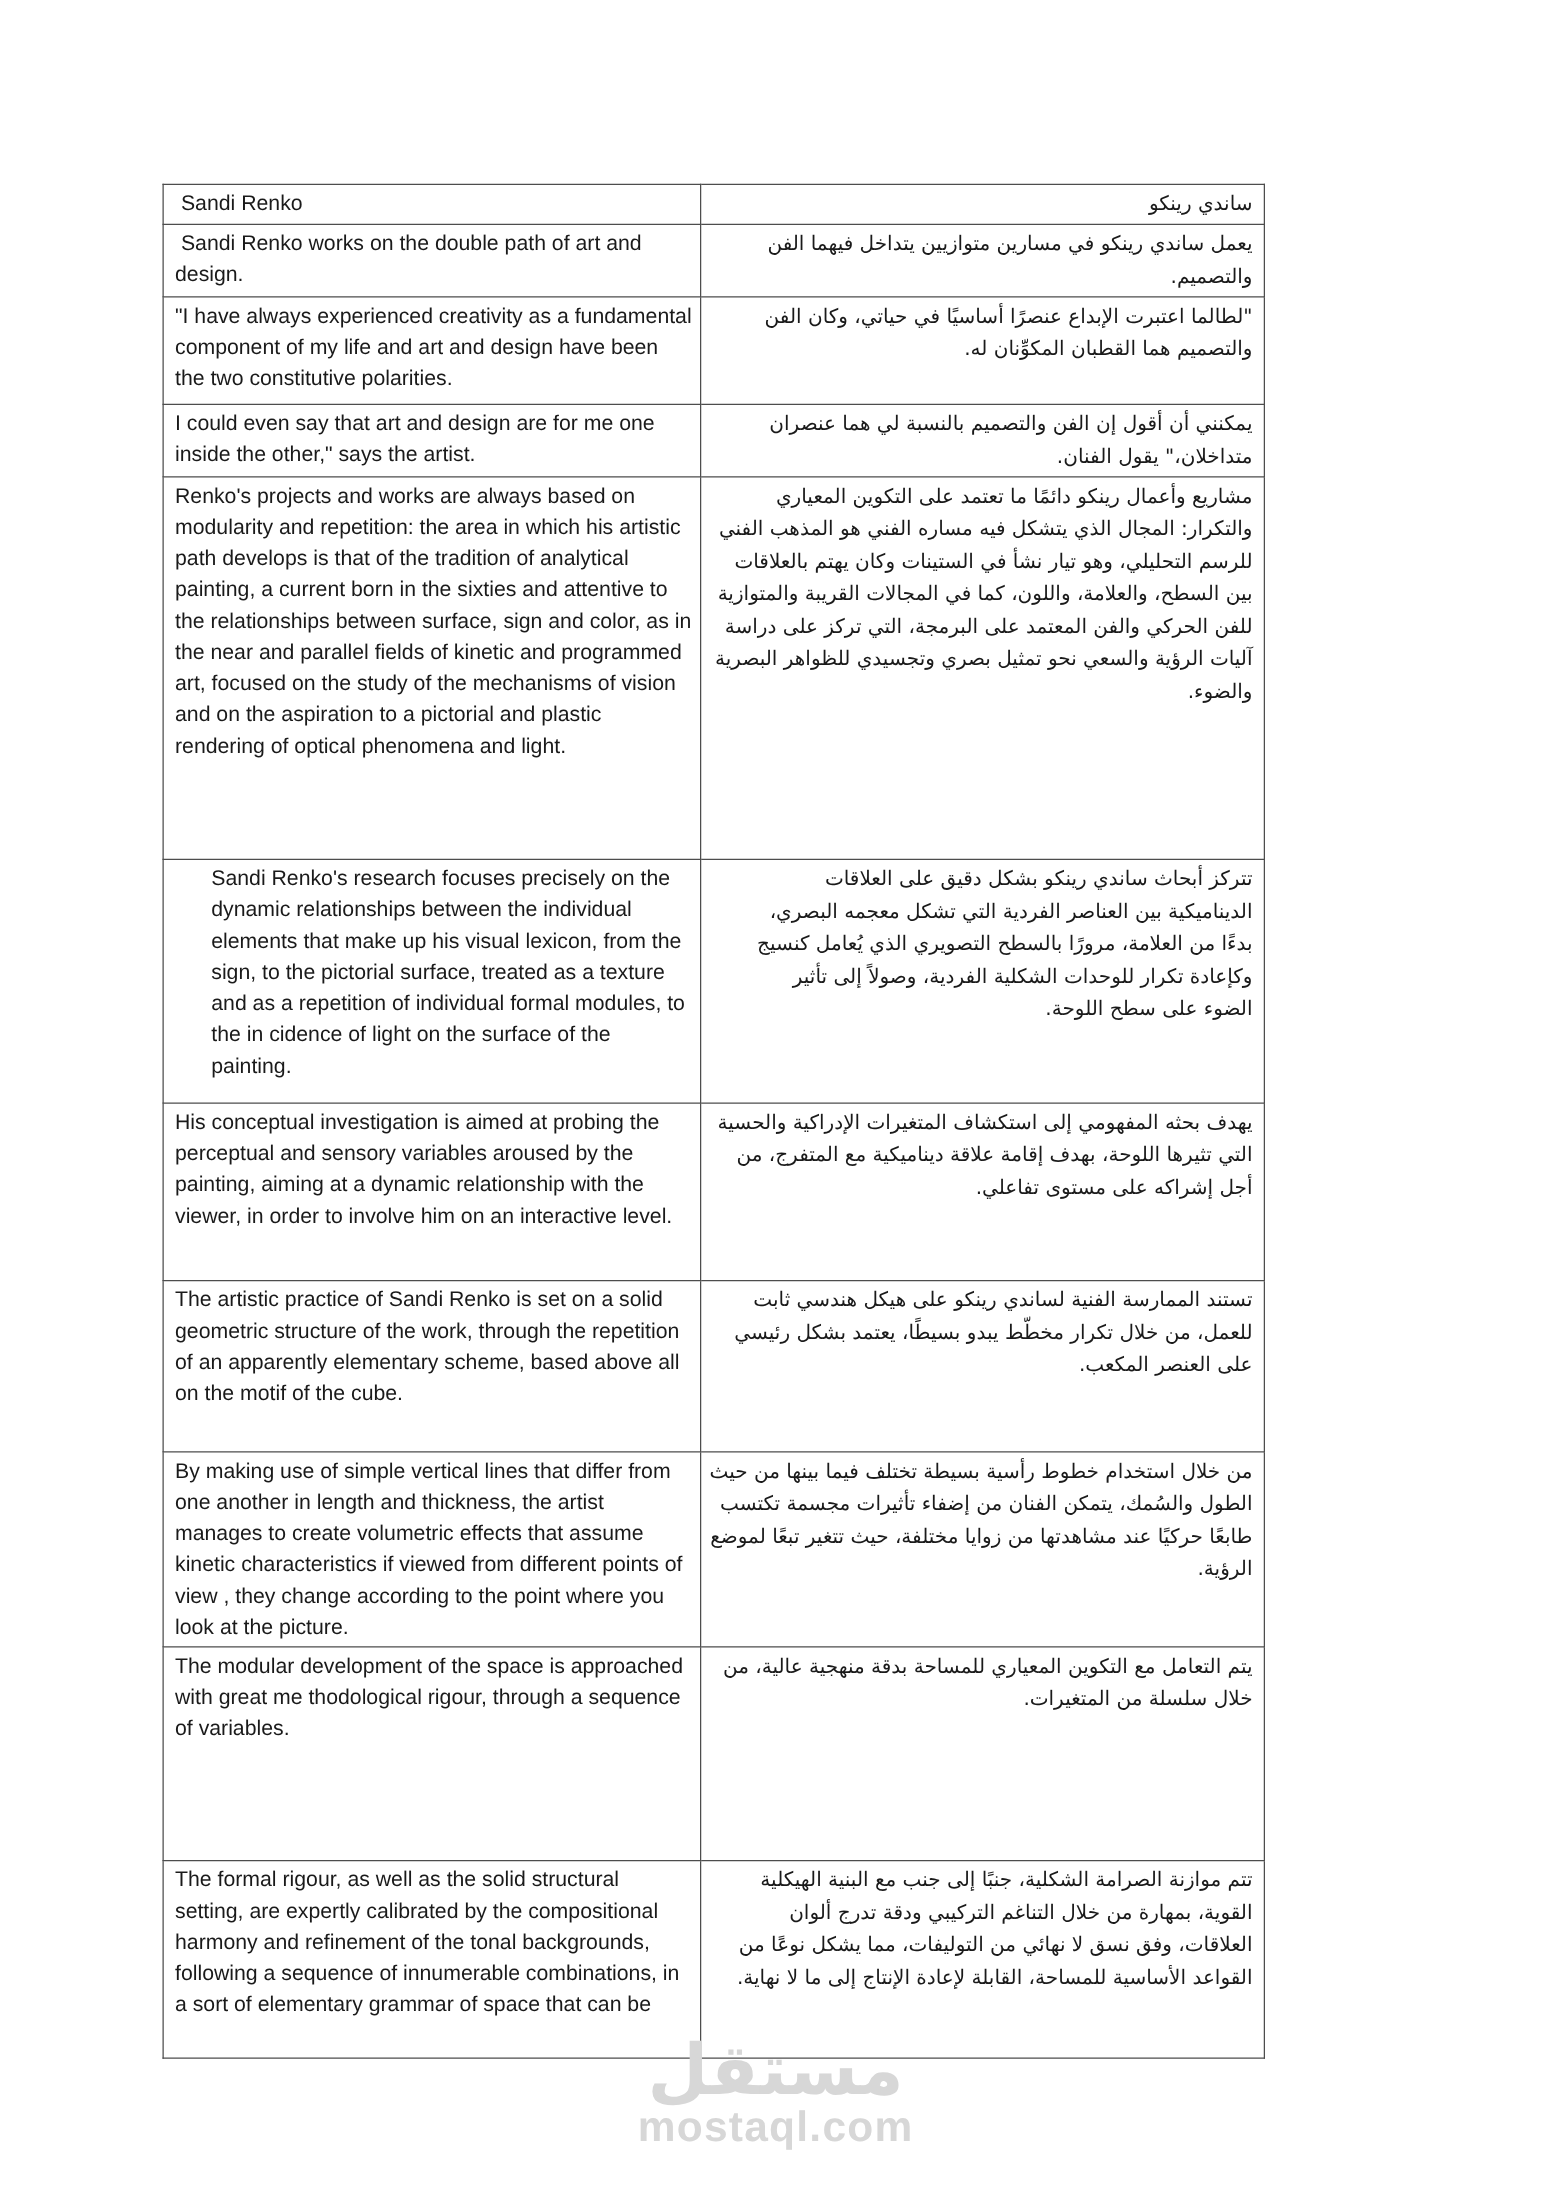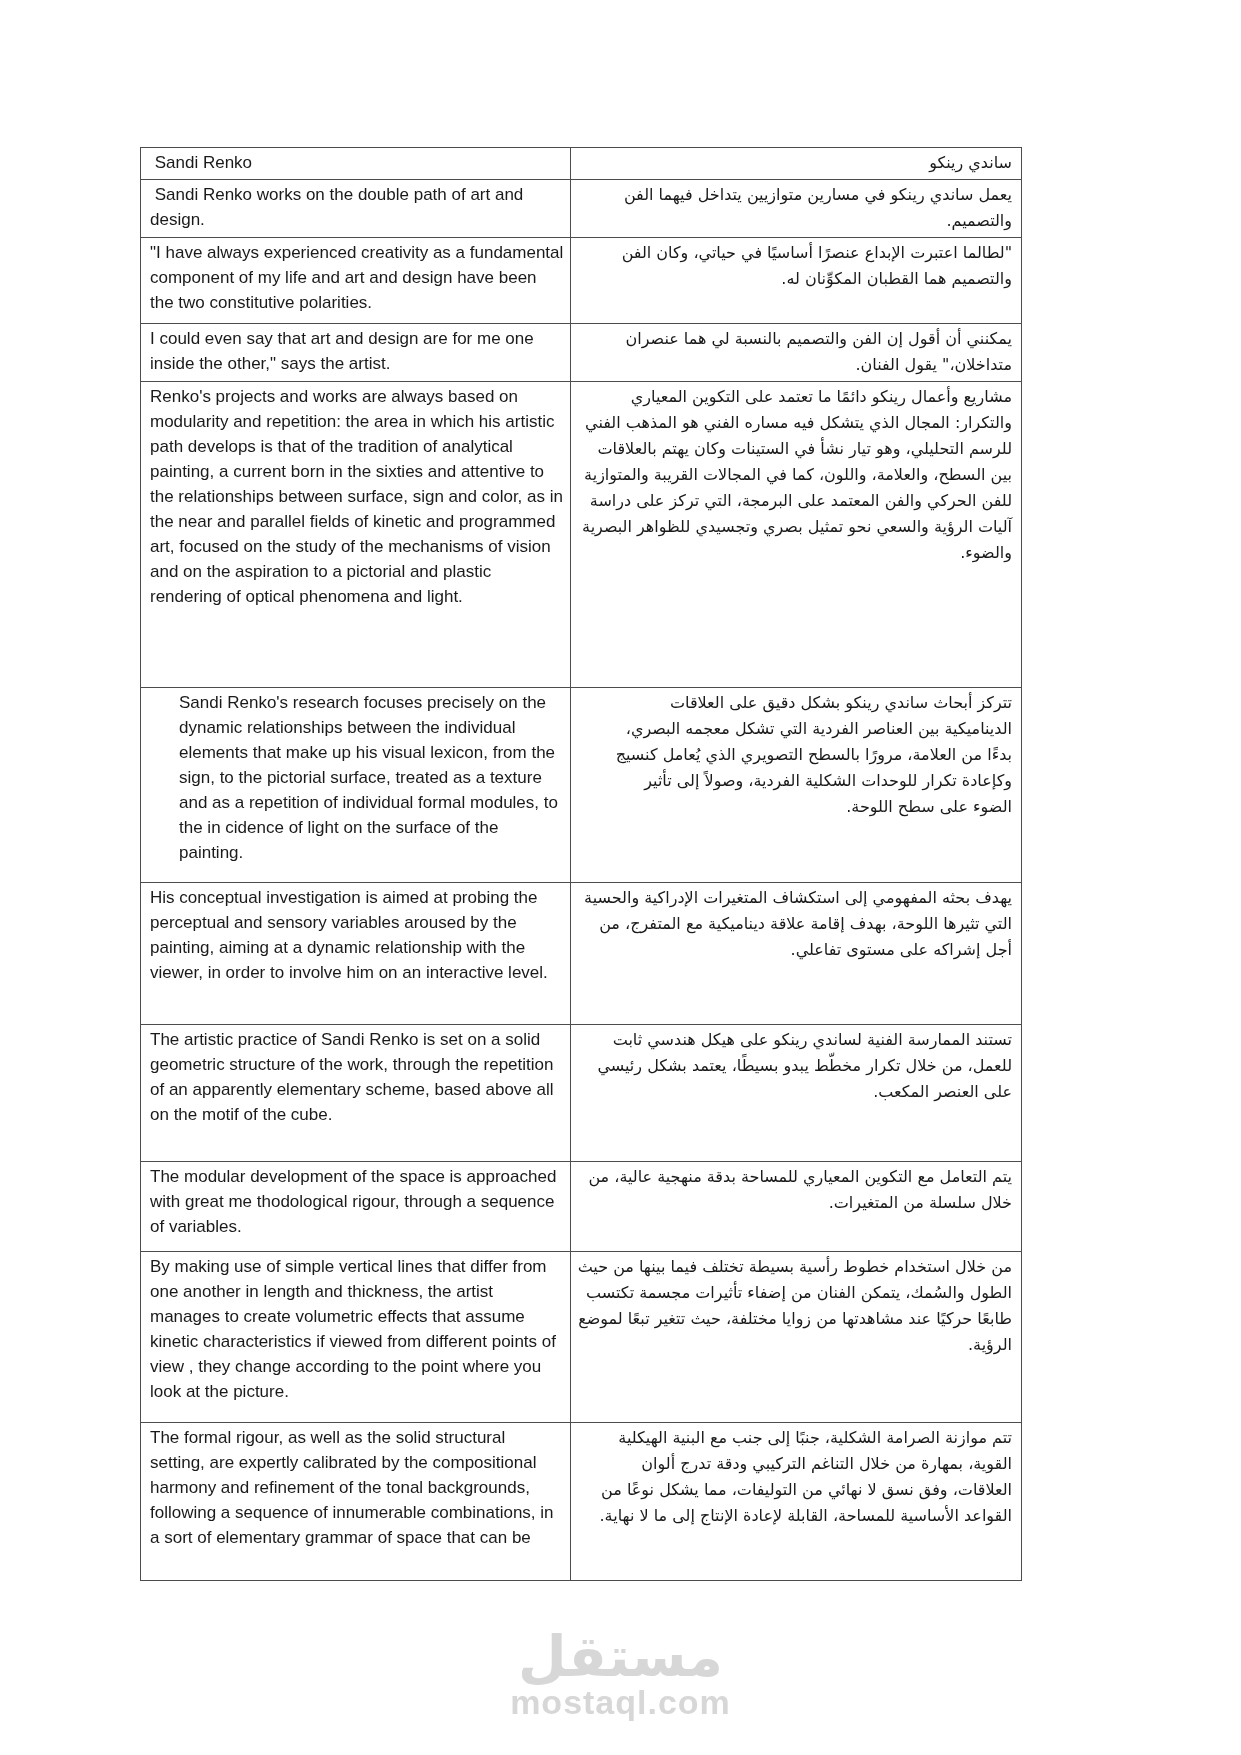--- a/index.html
+++ b/index.html
@@ -7,21 +7,21 @@
   .page {
     position: relative;
     width: 1241px;
     height: 1755px;
     background: #ffffff;
     overflow: hidden;
     font-family: "Liberation Sans", "DejaVu Sans", sans-serif;
   }
   table.doc-table {
     position: absolute;
-    left: 140px;
+    left: 130px;
     top: 147px;
     width: 881px;
     border-collapse: collapse;
     table-layout: fixed;
   }
   table.doc-table td {
     border: 1px solid #4d4d4d;
     vertical-align: top;
     color: #1a1a1a;
     white-space: pre-wrap;
@@ -122,27 +122,27 @@
     <td class="en-cell">His conceptual investigation is aimed at probing the perceptual and sensory variables aroused by the painting, aiming at a dynamic relationship with the viewer, in order to involve him on an interactive level.</td>
     <td class="ar-cell" dir="rtl">يهدف بحثه المفهومي إلى استكشاف المتغيرات الإدراكية والحسية التي تثيرها اللوحة، بهدف إقامة علاقة ديناميكية مع المتفرج، من أجل إشراكه على مستوى تفاعلي.</td>
   </tr>
 
   <tr>
     <td class="en-cell">The artistic practice of Sandi Renko is set on a solid geometric structure of the work, through the repetition of an apparently elementary scheme, based above all on the motif of the cube.</td>
     <td class="ar-cell" dir="rtl">تستند الممارسة الفنية لساندي رينكو على هيكل هندسي ثابت للعمل، من خلال تكرار مخطّط يبدو بسيطًا، يعتمد بشكل رئيسي على العنصر المكعب.</td>
   </tr>
 
   <tr>
-    <td class="en-cell">The modular development of the space is approached with great me thodological rigour, through a sequence of variables.</td>
-    <td class="ar-cell" dir="rtl">يتم التعامل مع التكوين المعياري للمساحة بدقة منهجية عالية، من خلال سلسلة من المتغيرات.</td>
+    <td class="en-cell">By making use of simple vertical lines that differ from one another in length and thickness, the artist manages to create volumetric effects that assume kinetic characteristics if viewed from different points of view , they change according to the point where you look at the picture.</td>
+    <td class="ar-cell" dir="rtl">من خلال استخدام خطوط رأسية بسيطة تختلف فيما بينها من حيث الطول والسُمك، يتمكن الفنان من إضفاء تأثيرات مجسمة تكتسب طابعًا حركيًا عند مشاهدتها من زوايا مختلفة، حيث تتغير تبعًا لموضع الرؤية.</td>
   </tr>
 
   <tr>
-    <td class="en-cell">By making use of simple vertical lines that differ from one another in length and thickness, the artist manages to create volumetric effects that assume kinetic characteristics if viewed from different points of view , they change according to the point where you look at the picture.</td>
-    <td class="ar-cell" dir="rtl">من خلال استخدام خطوط رأسية بسيطة تختلف فيما بينها من حيث الطول والسُمك، يتمكن الفنان من إضفاء تأثيرات مجسمة تكتسب طابعًا حركيًا عند مشاهدتها من زوايا مختلفة، حيث تتغير تبعًا لموضع الرؤية.</td>
+    <td class="en-cell">The modular development of the space is approached with great me thodological rigour, through a sequence of variables.</td>
+    <td class="ar-cell" dir="rtl">يتم التعامل مع التكوين المعياري للمساحة بدقة منهجية عالية، من خلال سلسلة من المتغيرات.</td>
   </tr>
 
   <tr>
     <td class="en-cell">The formal rigour, as well as the solid structural setting, are expertly calibrated by the compositional harmony and refinement of the tonal backgrounds, following a sequence of innumerable combinations, in a sort of elementary grammar of space that can be</td>
     <td class="ar-cell" dir="rtl">تتم موازنة الصرامة الشكلية، جنبًا إلى جنب مع البنية الهيكلية القوية، بمهارة من خلال التناغم التركيبي ودقة تدرج ألوان العلاقات، وفق نسق لا نهائي من التوليفات، مما يشكل نوعًا من القواعد الأساسية للمساحة، القابلة لإعادة الإنتاج إلى ما لا نهاية.</td>
   </tr>
 </tbody>
   </table>
 
   <div class="watermark">

